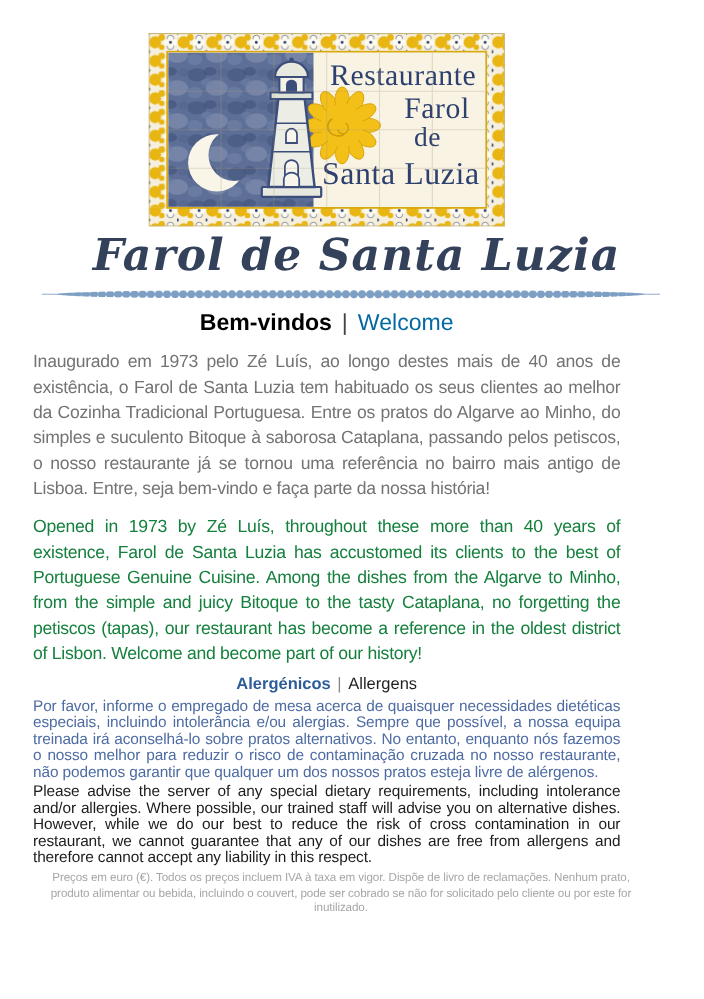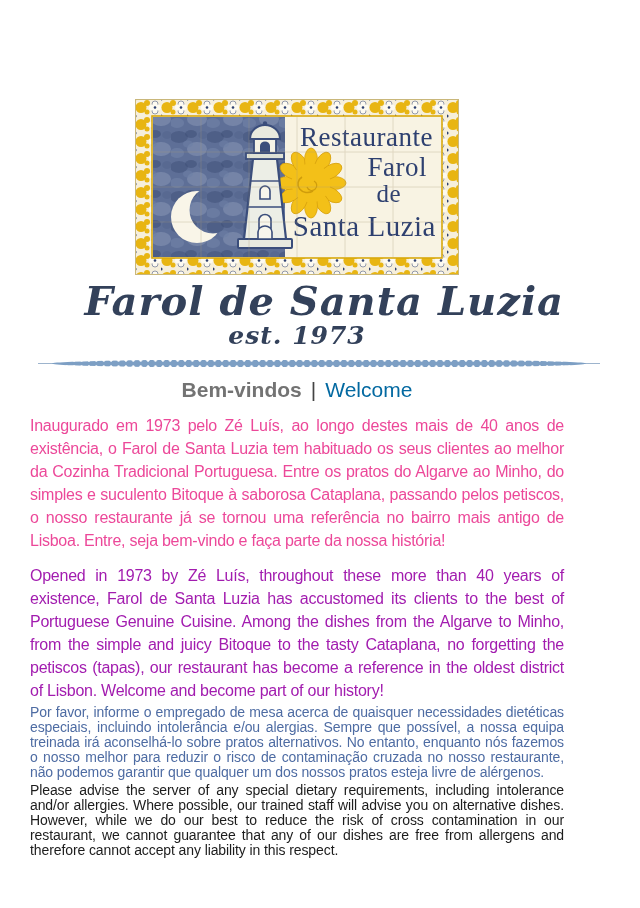--- a/index.html
+++ b/index.html
@@ -4,21 +4,21 @@
 <style>
   html, body { margin: 0; padding: 0; background: #ffffff; }
   body {
     width: 640px; height: 908px;
     font-family: "Liberation Sans", sans-serif;
     overflow: hidden;
   }
   .page {
     box-sizing: border-box;
     width: 594px; height: 908px;
-    padding: 99px 30px 0 30px;
+    padding: 30px 30px 0 30px;
     background: #ffffff;
   }
   
   .logo-wrap { width: 324px; margin: 0 auto; }
   .logo-wrap svg { display: block; }
   
   .script-title {
     margin-top: 5px;
     text-align: right;
     font-family: "DejaVu Serif", serif;
@@ -48,38 +48,38 @@
   .divider-dots {
     position: absolute; left: 22px; right: 22px; top: 1px; height: 9px;
     background-image: radial-gradient(circle at 3.7px 4.5px, #7d9fc4 3.4px, rgba(125,159,196,0) 4px);
     background-size: 7.4px 9px;
     background-repeat: repeat-x;
     clip-path: ellipse(50% 50% at 50% 50%);
   }
   
   .dual-heading { text-align: center; margin-top: 8px; }
   .welcome-heading { font-size: 21px; line-height: 25px; }
-  .welcome-heading .pt { color: #737373; font-weight: bold; }
+  .welcome-heading .pt { color: #000000; font-weight: bold; }
   .welcome-heading .sep { color: #444; font-weight: 300; margin: 0 9px; }
   .welcome-heading .en { color: #0369a1; font-weight: normal; }
   .allergen-heading { font-size: 15px; line-height: 18px; margin-top: 7px; }
   .allergen-heading .pt { color: #2d5d99; font-weight: bold; }
   .allergen-heading .sep { color: #888; margin: 0 6px; font-weight: 300; }
   .allergen-heading .en { color: #1f1f1f; font-weight: normal; }
   
   p { margin: 0; }
   .intro-pt, .intro-en {
     margin-top: 12px;
     font-size: 16px;
     line-height: 23px;
     letter-spacing: -0.25px;
     text-align: justify;
   }
-  .intro-pt { color: #ec4899; }
-  .intro-en { color: #a21caf; }
+  .intro-pt { color: #737373; }
+  .intro-en { color: #15803d; }
   .allerg-pt, .allerg-en {
     margin-top: 3px;
     font-size: 14px;
     line-height: 15px;
     letter-spacing: -0.1px;
     text-align: justify;
   }
   .allerg-pt { color: #4e6ca3; }
   .allerg-en { color: #1c1c1c; }
   .footer-note {
@@ -192,32 +192,35 @@
         <line x1="210" y1="18" x2="210" y2="158"></line>
         <line x1="258" y1="18" x2="258" y2="158"></line>
         <line x1="18" y1="53" x2="306" y2="53"></line>
         <line x1="18" y1="88" x2="306" y2="88"></line>
         <line x1="18" y1="123" x2="306" y2="123"></line>
       </g>
     </svg>
   </div>
 
   <div class="script-title">Farol de Santa Luzia</div>
-  <div class="script-est">est. 1973</div>
 
   <div class="divider">
     <div class="divider-line"></div>
     <div class="divider-dots"></div>
   </div>
 
   <div class="dual-heading welcome-heading">
     <span class="pt">Bem-vindos</span><span class="sep">|</span><span class="en">Welcome</span>
   </div>
 
   <p class="intro-pt">Inaugurado em 1973 pelo Zé Luís, ao longo destes mais de 40 anos de existência, o Farol de Santa Luzia tem habituado os seus clientes ao melhor da Cozinha Tradicional Portuguesa. Entre os pratos do Algarve ao Minho, do simples e suculento Bitoque à saborosa Cataplana, passando pelos petiscos, o nosso restaurante já se tornou uma referência no bairro mais antigo de Lisboa. Entre, seja bem-vindo e faça parte da nossa história!</p>
   <p class="intro-en">Opened in 1973 by Zé Luís, throughout these more than 40 years of existence, Farol de Santa Luzia has accustomed its clients to the best of Portuguese Genuine Cuisine. Among the dishes from the Algarve to Minho, from the simple and juicy Bitoque to the tasty Cataplana, no forgetting the petiscos (tapas), our restaurant has become a reference in the oldest district of Lisbon. Welcome and become part of our history!</p>
 
+  <div class="dual-heading allergen-heading">
+    <span class="pt">Alergénicos</span><span class="sep">|</span><span class="en">Allergens</span>
+  </div>
 
   <p class="allerg-pt">Por favor, informe o empregado de mesa acerca de quaisquer necessidades dietéticas especiais, incluindo intolerância e/ou alergias. Sempre que possível, a nossa equipa treinada irá aconselhá-lo sobre pratos alternativos. No entanto, enquanto nós fazemos o nosso melhor para reduzir o risco de contaminação cruzada no nosso restaurante, não podemos garantir que qualquer um dos nossos pratos esteja livre de alérgenos.</p>
   <p class="allerg-en">Please advise the server of any special dietary requirements, including intolerance and/or allergies. Where possible, our trained staff will advise you on alternative dishes. However, while we do our best to reduce the risk of cross contamination in our restaurant, we cannot guarantee that any of our dishes are free from allergens and therefore cannot accept any liability in this respect.</p>
 
+  <p class="footer-note">Preços em euro (€). Todos os preços incluem IVA à taxa em vigor. Dispõe de livro de reclamações. Nenhum prato, produto alimentar ou bebida, incluindo o couvert, pode ser cobrado se não for solicitado pelo cliente ou por este for inutilizado.</p>
 
 </div>
 
 </body></html>

